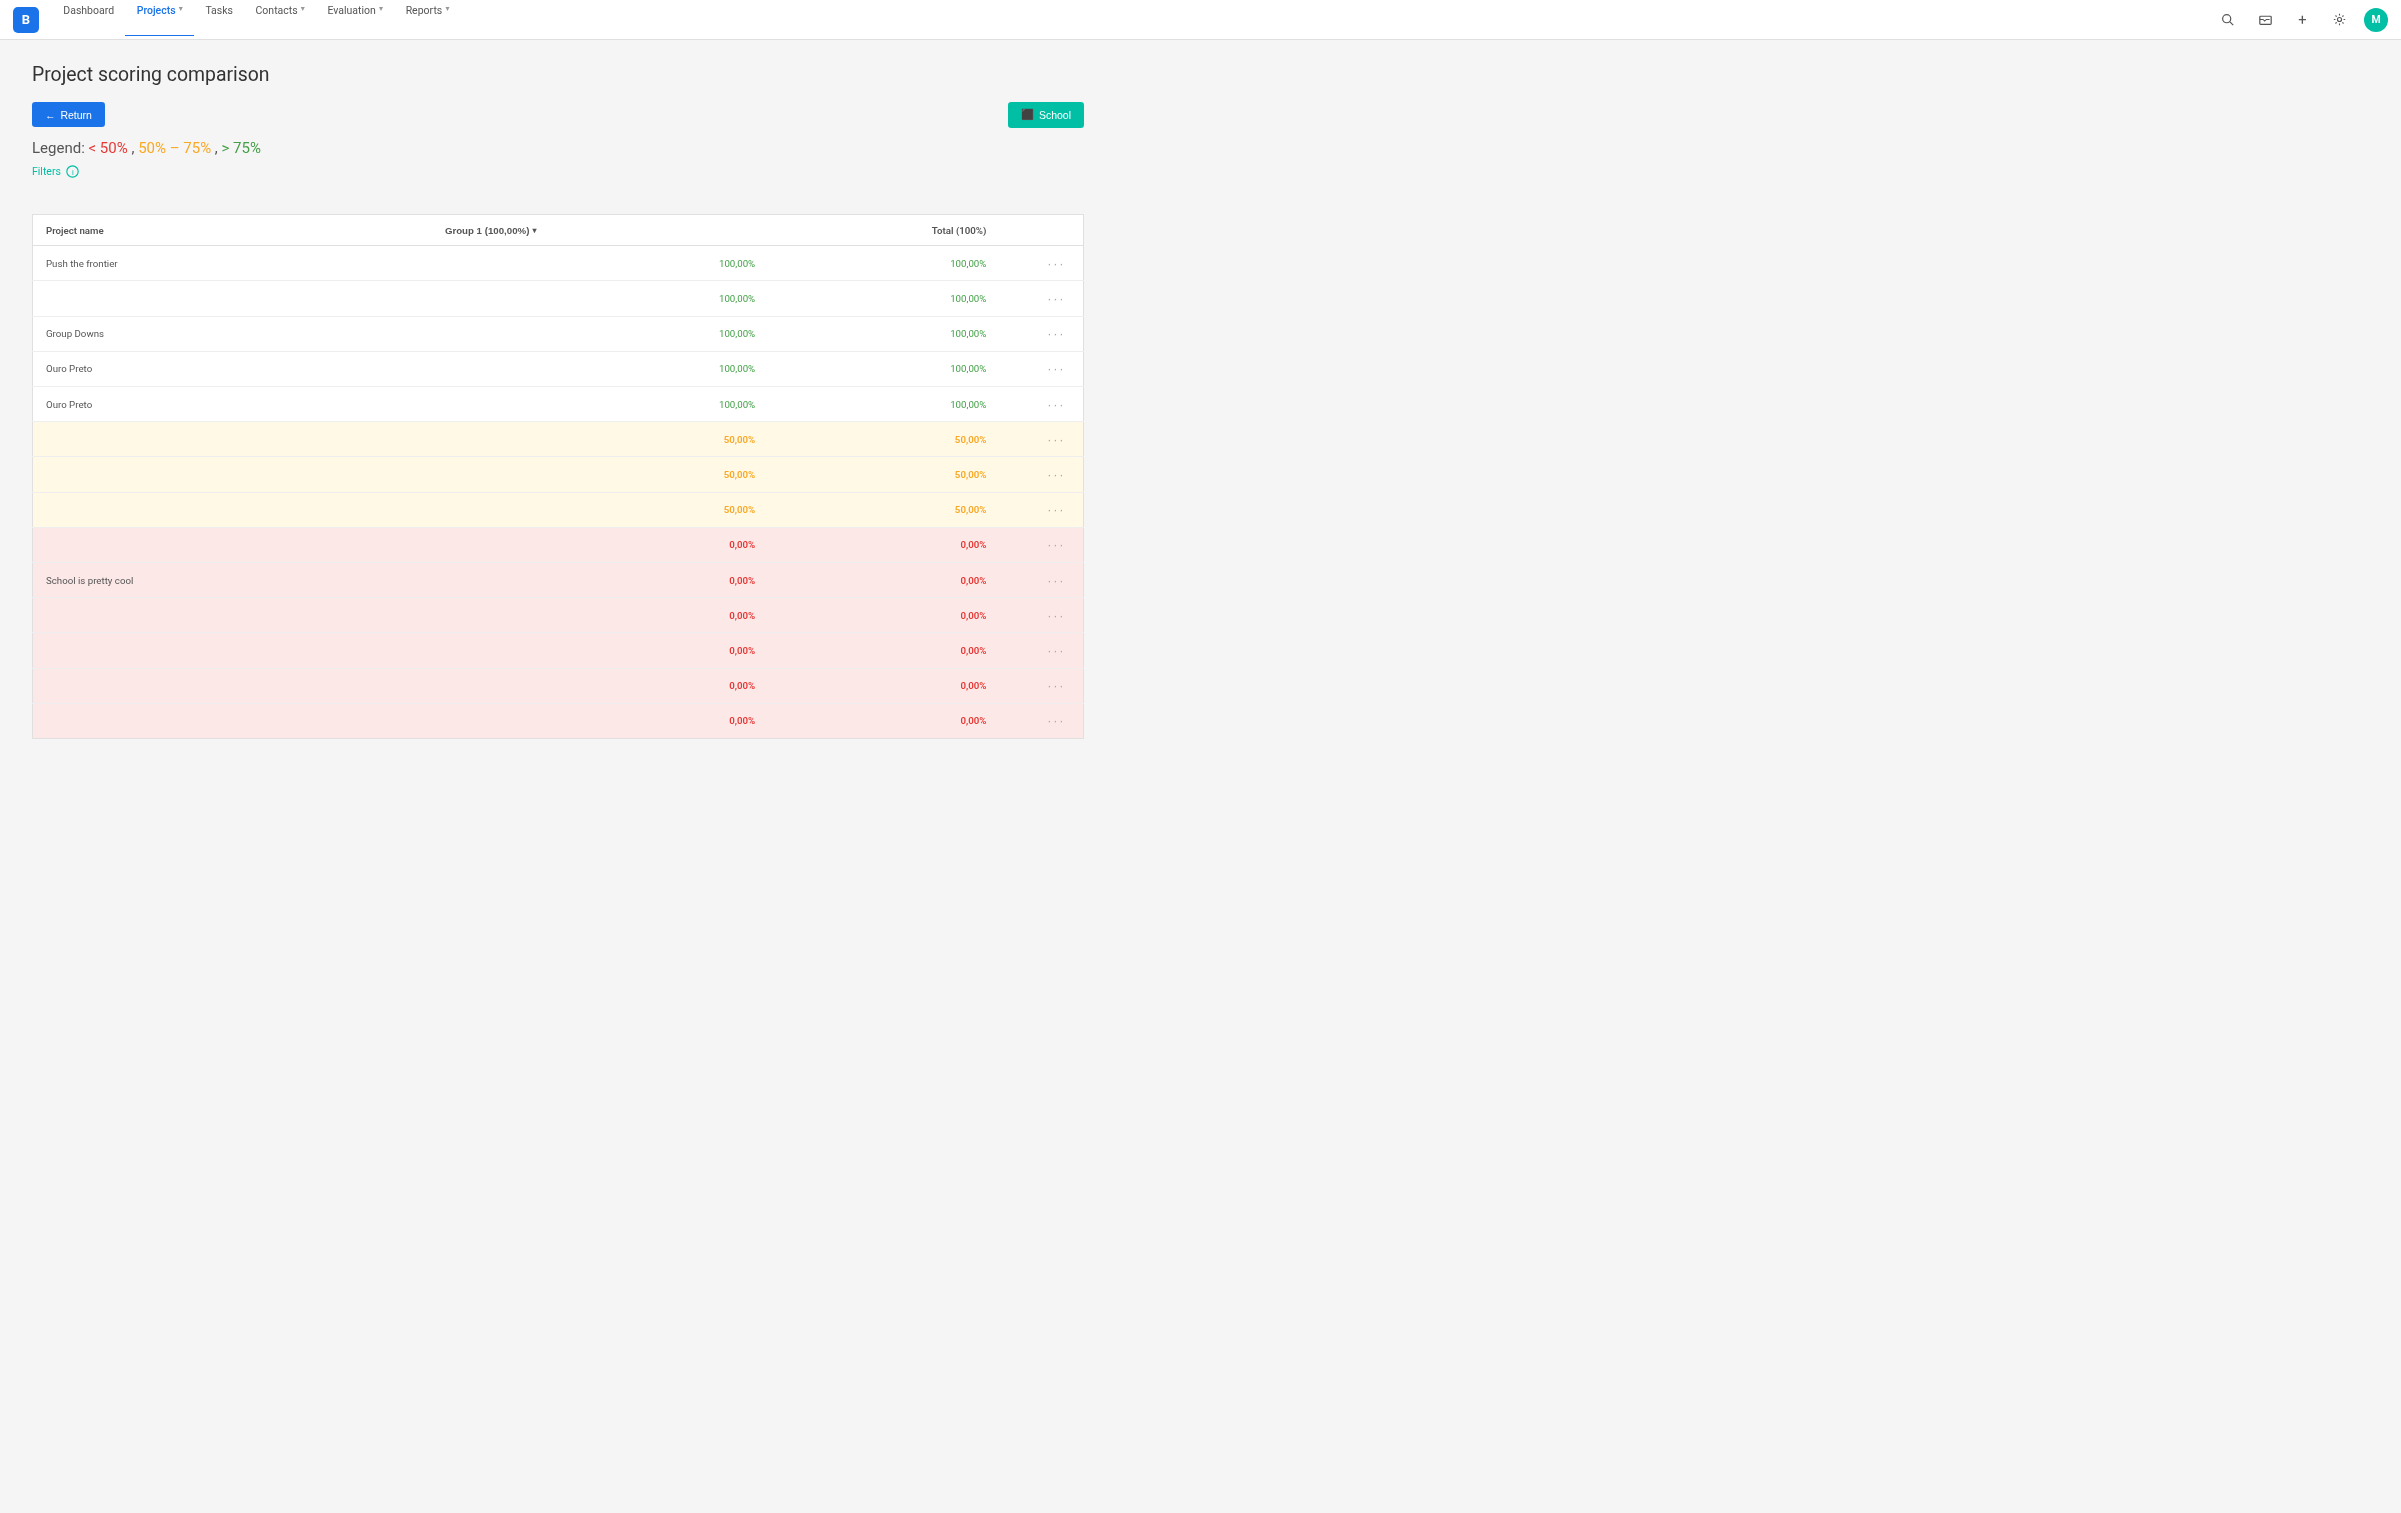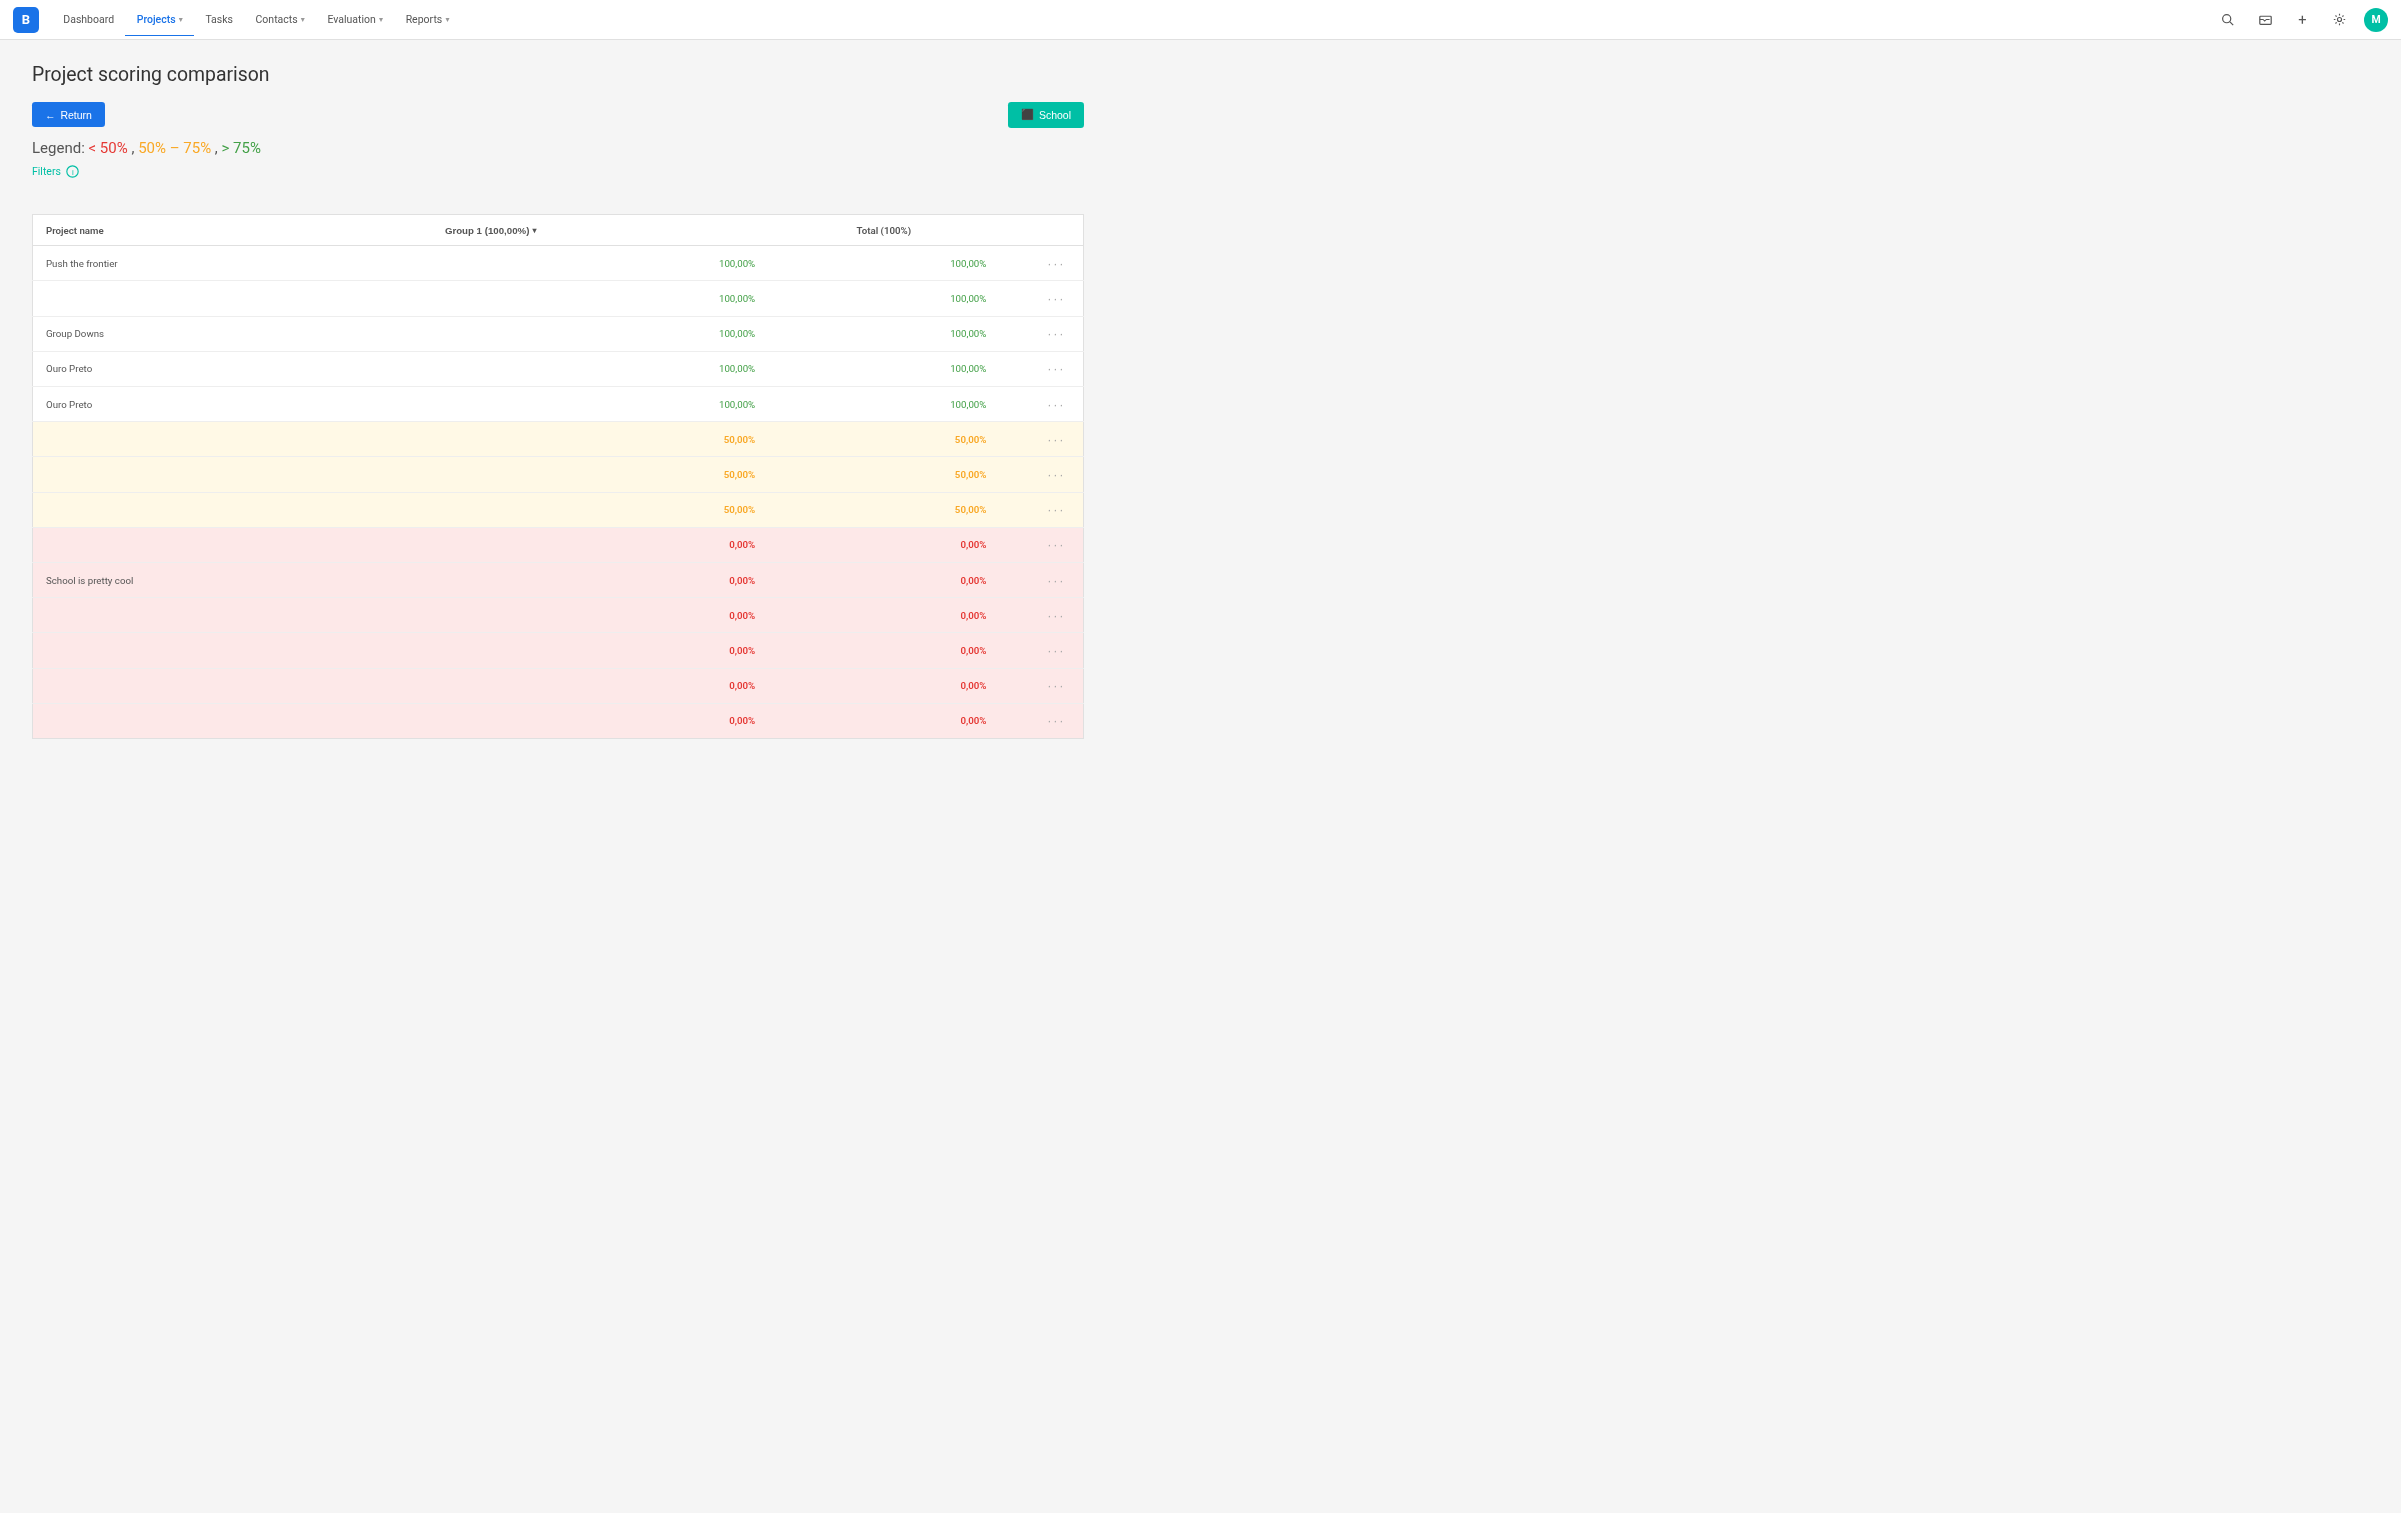--- a/index.html
+++ b/index.html
@@ -21,21 +21,21 @@
       border-radius: 4.9px;
       display: flex; align-items: center; justify-content: center;
       margin-right: 13px;
       flex-shrink: 0;
     }
     .navbar-logo span { color: #fff; font-weight: bold; font-size: 13px; }
     .nav-items { display: flex; align-items: center; flex: 1; gap: 0; }
     .nav-item {
       padding: 0 11.3px;
       height: 32px;
-      display: flex; align-items: center;
+      display: flex; 
       cursor: pointer;
       font-size: 10.5px;
       color: #555;
       border-bottom: 1.6px solid transparent;
       white-space: nowrap;
       gap: 3.2px;
     }
     .nav-item.active { color: #1a73e8; border-bottom: 1.6px solid #1a73e8; font-weight: 500; }
     .nav-item .chevron { font-size: 8px; color: #999; }
     .nav-right { display: flex; align-items: center; gap: 11.3px; margin-left: auto; }
@@ -93,21 +93,21 @@
     .filters-row svg { color: #00bfa5; }
 
     
     .score-table { width: 100%; background: #fff; border: 0.8px solid #e0e0e0; border-radius: 3.2px; border-collapse: collapse; margin-top: 36px; }
     .score-table th {
       padding: 9.7px 13px; text-align: left;
       font-size: 9.7px; font-weight: 600; color: #555;
       border-bottom: 0.8px solid #e0e0e0;
       background: #fff;
     }
-    .score-table th.right { text-align: center; }
+    .score-table th.right { text-align: right; }
     .score-table td {
       padding: 8px 13px;
       font-size: 9.7px; color: #555;
       border-bottom: 0.8px solid #eee;
     }
     .score-table tr:last-child td { border-bottom: none; }
 
     .score-table td.value-green { color: #43a047; text-align: right; }
     .score-table td.value-yellow { color: #f9a825; text-align: right; font-weight: 600; }
     .score-table td.value-red { color: #e53935; text-align: right; font-weight: 600; }

